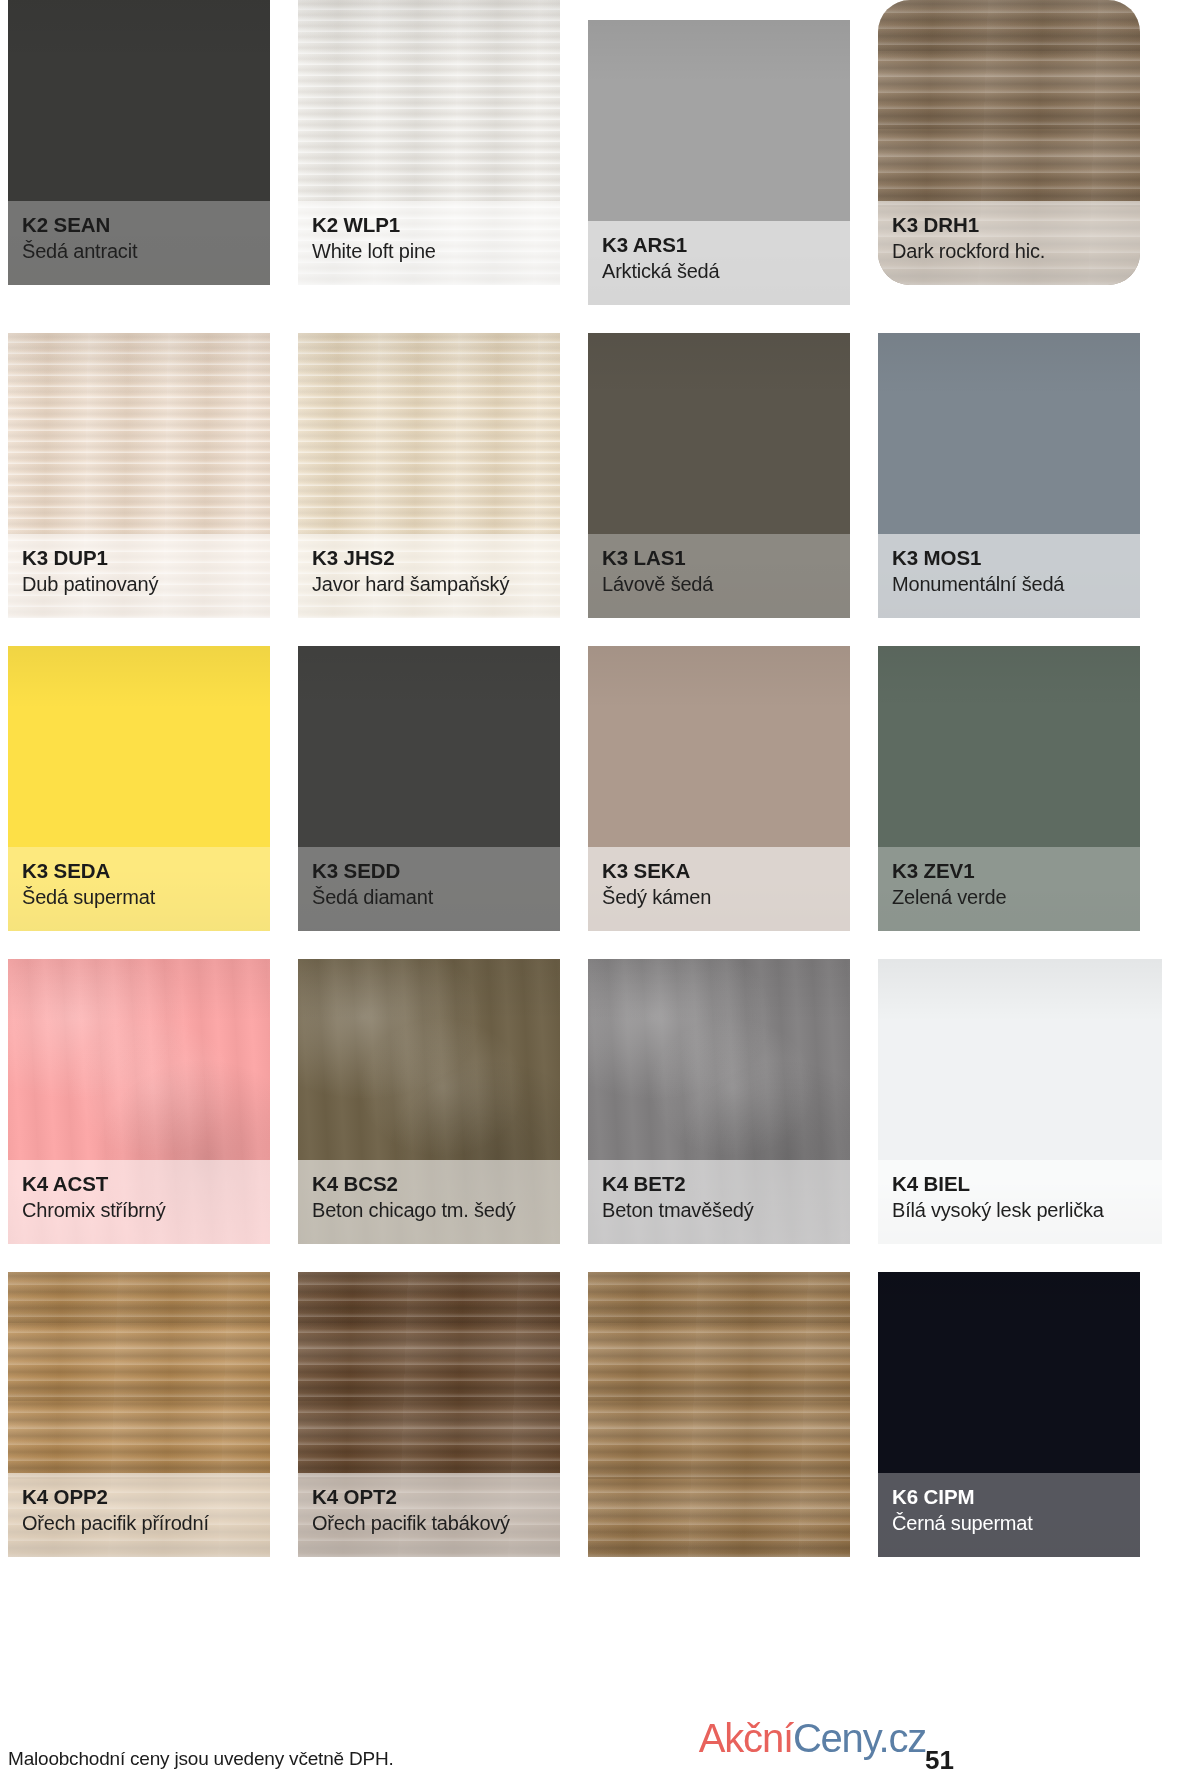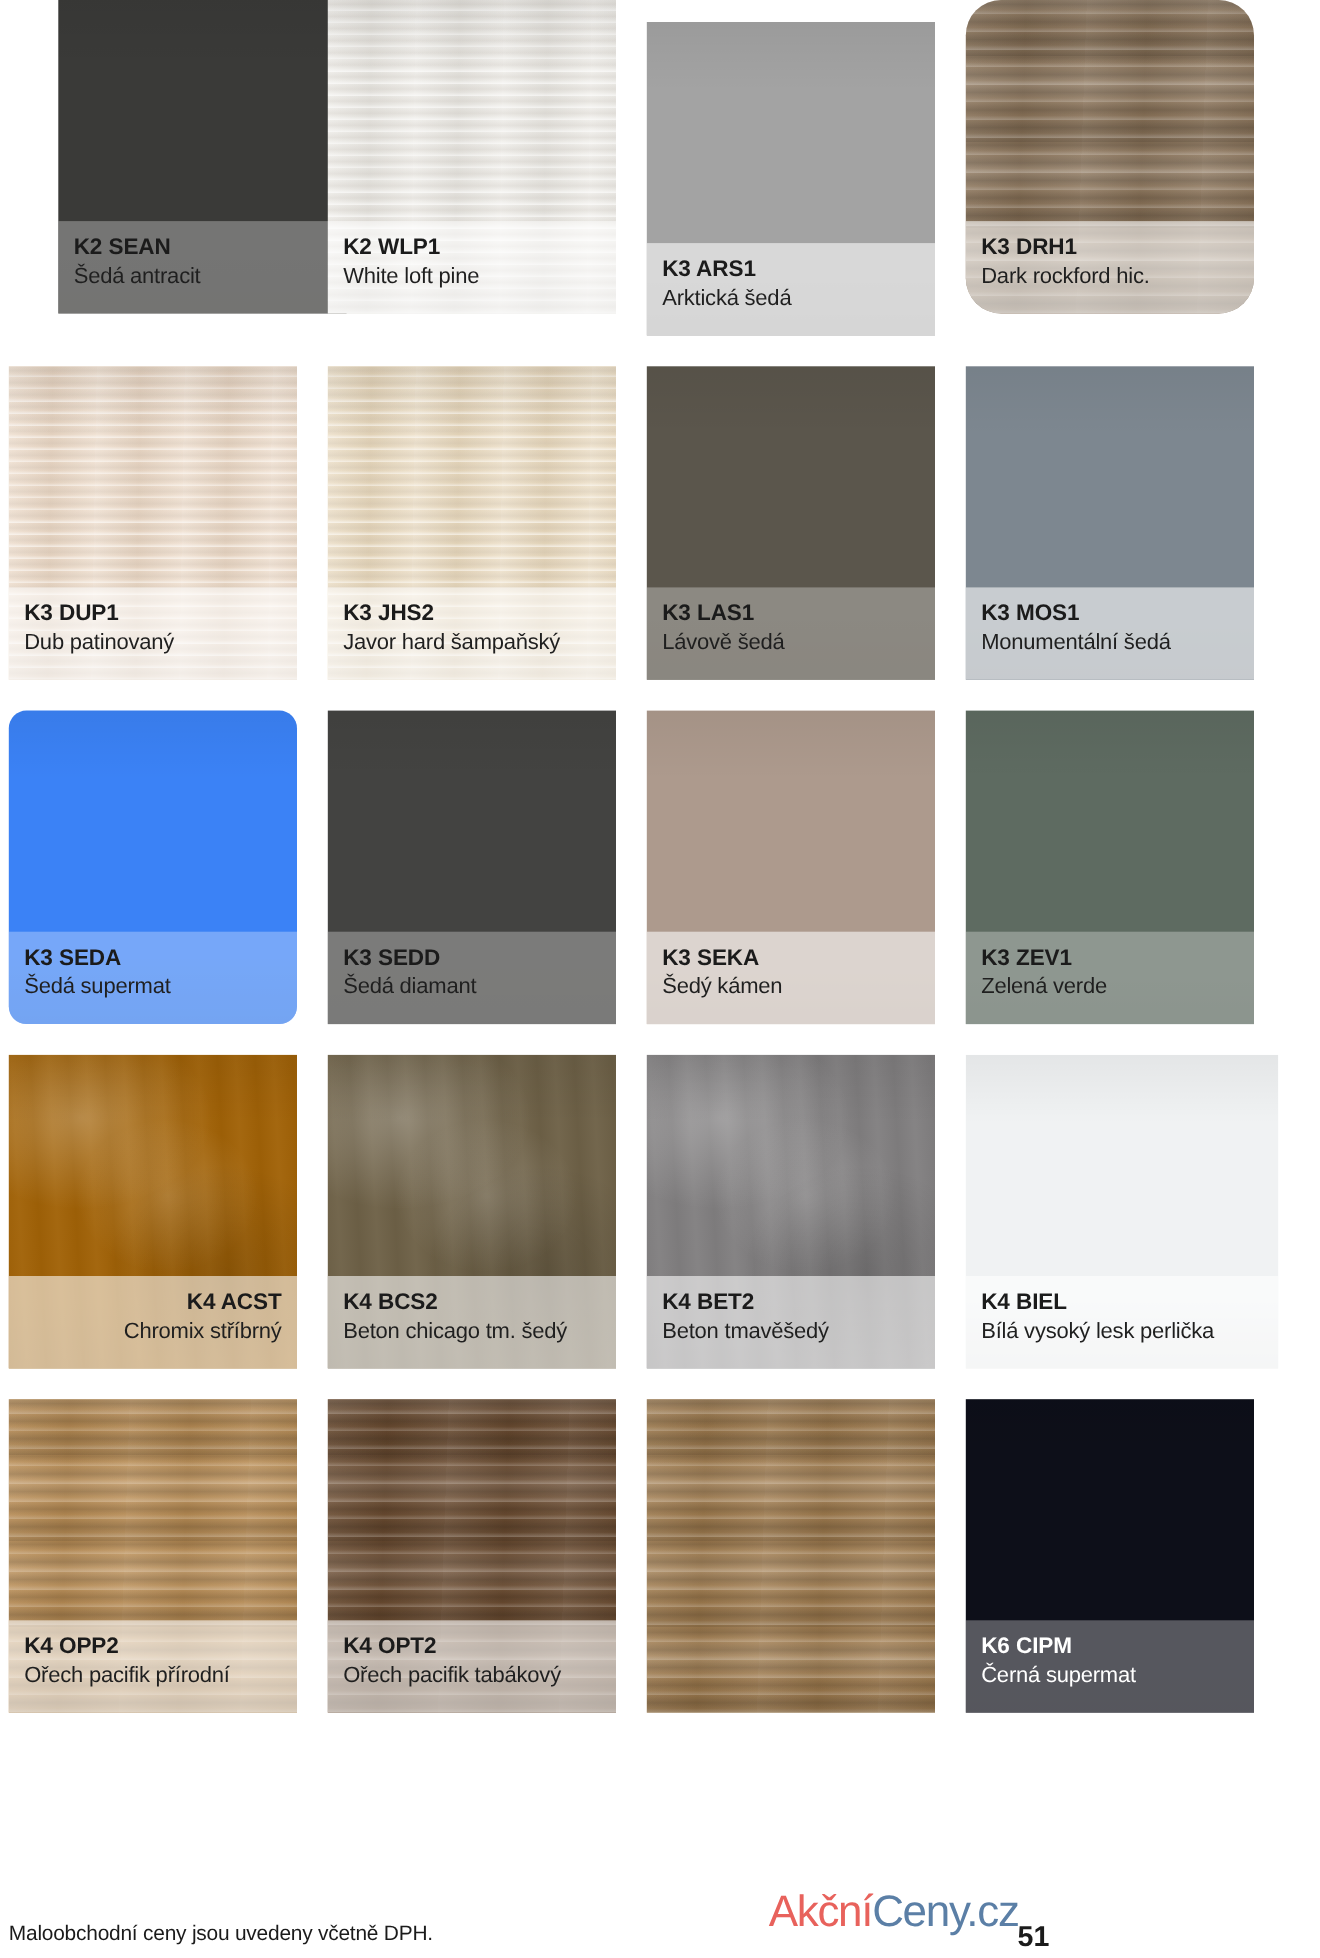--- a/index.html
+++ b/index.html
@@ -134,21 +134,21 @@
     background:linear-gradient(180deg, rgba(0,0,0,0.05), rgba(0,0,0,0) 22%, rgba(0,0,0,0) 78%, rgba(0,0,0,0.04));
     pointer-events:none;
   }
 </style>
 </head>
 <body>
 
 <div class="sheet">
 
   <div class="grid" id="swatch-grid">
-      <div class="swatch" style="background: rgb(58, 58, 56); margin-left: 45px;">
+      <div class="swatch" style="background: rgb(58, 58, 56);">
         <div class="tex t-solid"></div>
         <div class="vign"></div>
         <div class="cap dark-cap">
           <div class="code">K2 SEAN</div>
           <div class="name">Šedá antracit</div>
         </div>
       </div>
       <div class="swatch" style="background: rgb(235, 233, 228);">
         <div class="tex t-wood-light"></div>
         <div class="vign"></div>
@@ -198,21 +198,21 @@
         </div>
       </div>
       <div class="swatch" style="background: rgb(125, 135, 144);">
         <div class="tex t-solid"></div>
         <div class="vign"></div>
         <div class="cap">
           <div class="code">K3 MOS1</div>
           <div class="name">Monumentální šedá</div>
         </div>
       </div>
-      <div class="swatch" style="background: #3b82f6; border-radius: 16px;">
+      <div class="swatch" style="background: #fde047;">
         <div class="tex t-solid"></div>
         <div class="vign"></div>
         <div class="cap dark-cap">
           <div class="code">K3 SEDA</div>
           <div class="name">Šedá supermat</div>
         </div>
       </div>
       <div class="swatch" style="background: rgb(67, 67, 65);">
         <div class="tex t-solid"></div>
         <div class="vign"></div>
@@ -230,21 +230,21 @@
         </div>
       </div>
       <div class="swatch" style="background: rgb(94, 107, 97);">
         <div class="tex t-solid"></div>
         <div class="vign"></div>
         <div class="cap dark-cap">
           <div class="code">K3 ZEV1</div>
           <div class="name">Zelená verde</div>
         </div>
       </div>
-      <div class="swatch" style="background: #a16207; text-align: right;">
+      <div class="swatch" style="background: #fca5a5;">
         <div class="tex t-concrete"></div>
         <div class="vign"></div>
         <div class="cap">
           <div class="code">K4 ACST</div>
           <div class="name">Chromix stříbrný</div>
         </div>
       </div>
       <div class="swatch" style="background: rgb(110, 97, 71);">
         <div class="tex t-concrete"></div>
         <div class="vign"></div>

